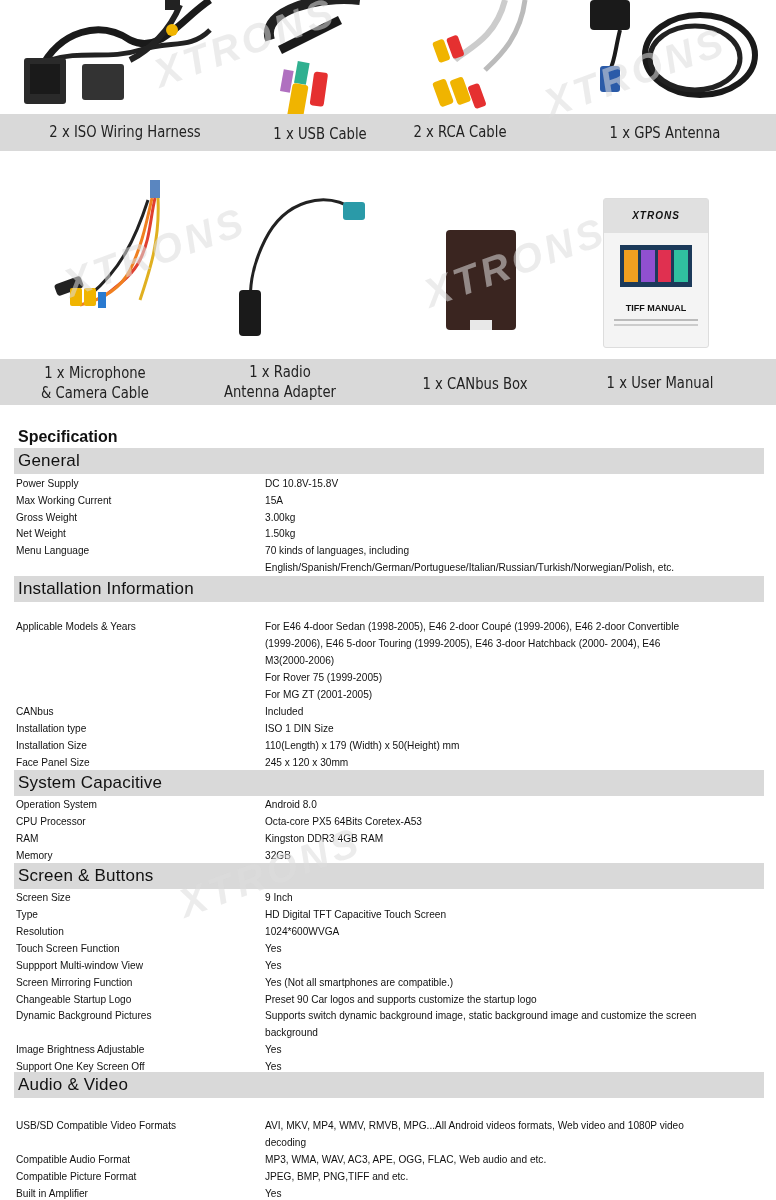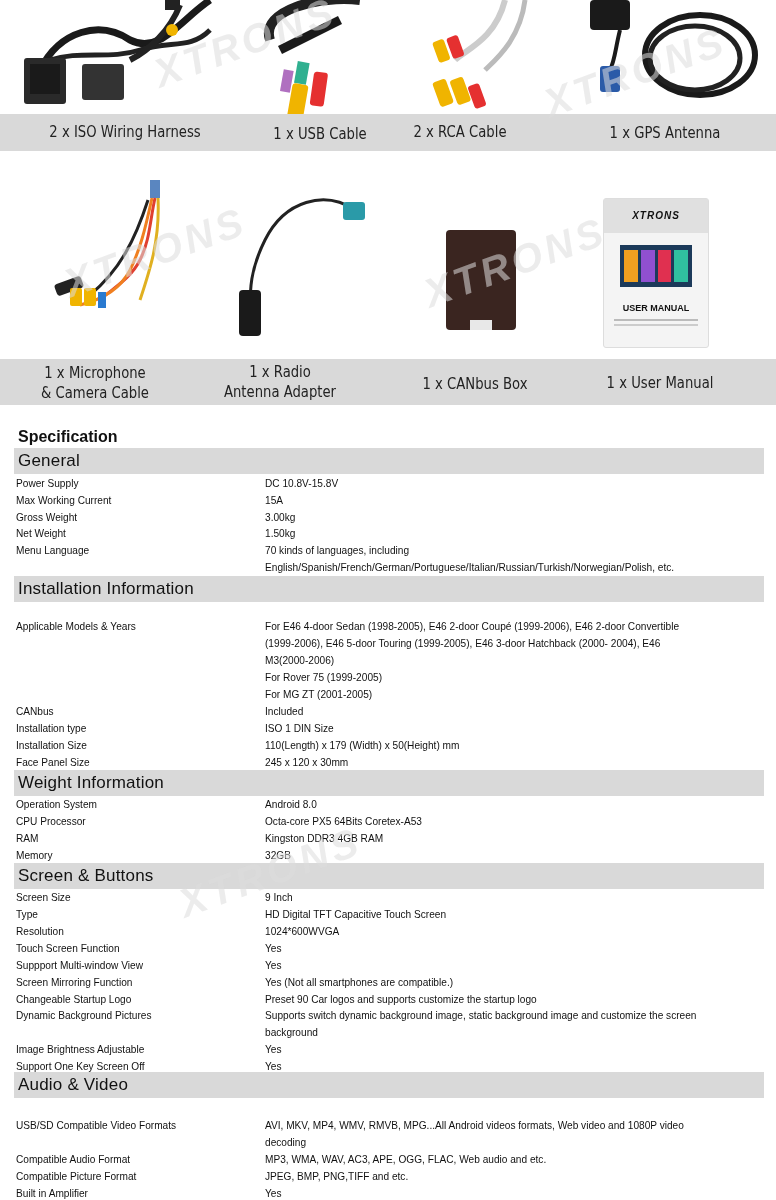--- a/index.html
+++ b/index.html
@@ -100,21 +100,21 @@
     </svg>
   </div>
   <div class="cell" style="left:603px;top:18px;width:106px;height:150px;background:#f4f4f4;border:1px solid #ddd;border-radius:3px">
     <div style="height:34px;background:#e0e0e0;text-align:center;font-weight:bold;font-style:italic;font-size:10px;line-height:34px;letter-spacing:1px">XTRONS</div>
     <div style="margin:12px auto 0;width:72px;height:42px;background:#1c3a5a;display:flex;gap:3px;padding:5px 4px">
       <div style="flex:1;background:#f0a020"></div>
         <div style="flex:1;background:#9050d0"></div>
         <div style="flex:1;background:#e03050"></div>
         <div style="flex:1;background:#30c0a0"></div>
     </div>
-    <div style="text-align:center;font-weight:bold;font-size:9px;margin-top:16px">USER MANUAL</div>
+    <div style="text-align:center;font-weight:bold;font-size:9px;margin-top:16px">TIFF MANUAL</div>
     <div style="margin:6px 10px 0;height:2px;background:#bbb"></div>
     <div style="margin:3px 10px 0;height:2px;background:#ccc"></div>
   </div>
 </div>
 <div class="cap-bar" style="top:359px;height:46px">
   <div class="cap" style="left:20px;top:4px;width:150px">1 x Microphone</div>
   <div class="cap" style="left:20px;top:24px;width:150px">&amp; Camera Cable</div>
   <div class="cap" style="left:205px;top:3px;width:150px">1 x Radio</div>
   <div class="cap" style="left:205px;top:23px;width:150px">Antenna Adapter</div>
   <div class="cap" style="left:400px;top:15px;width:150px">1 x CANbus Box</div>
@@ -185,21 +185,21 @@
   <div class="row" style="top:312px">
       <span class="k">Installation Size</span>
       <span class="v">110(Length) x 179 (Width) x 50(Height) mm</span>
     </div>
   <div class="row" style="top:329px">
       <span class="k">Face Panel Size</span>
       <span class="v">245 x 120 x 30mm</span>
     </div>
 
   <div class="sec" style="top:345px">
-      <span>Weight Information</span>
+      <span>System Capacitive</span>
     </div>
   <div class="row" style="top:371px">
       <span class="k">Operation System</span>
       <span class="v">Android 8.0</span>
     </div>
   <div class="row" style="top:388px">
       <span class="k">CPU Processor</span>
       <span class="v">Octa-core PX5 64Bits Coretex-A53</span>
     </div>
   <div class="row" style="top:405px">

